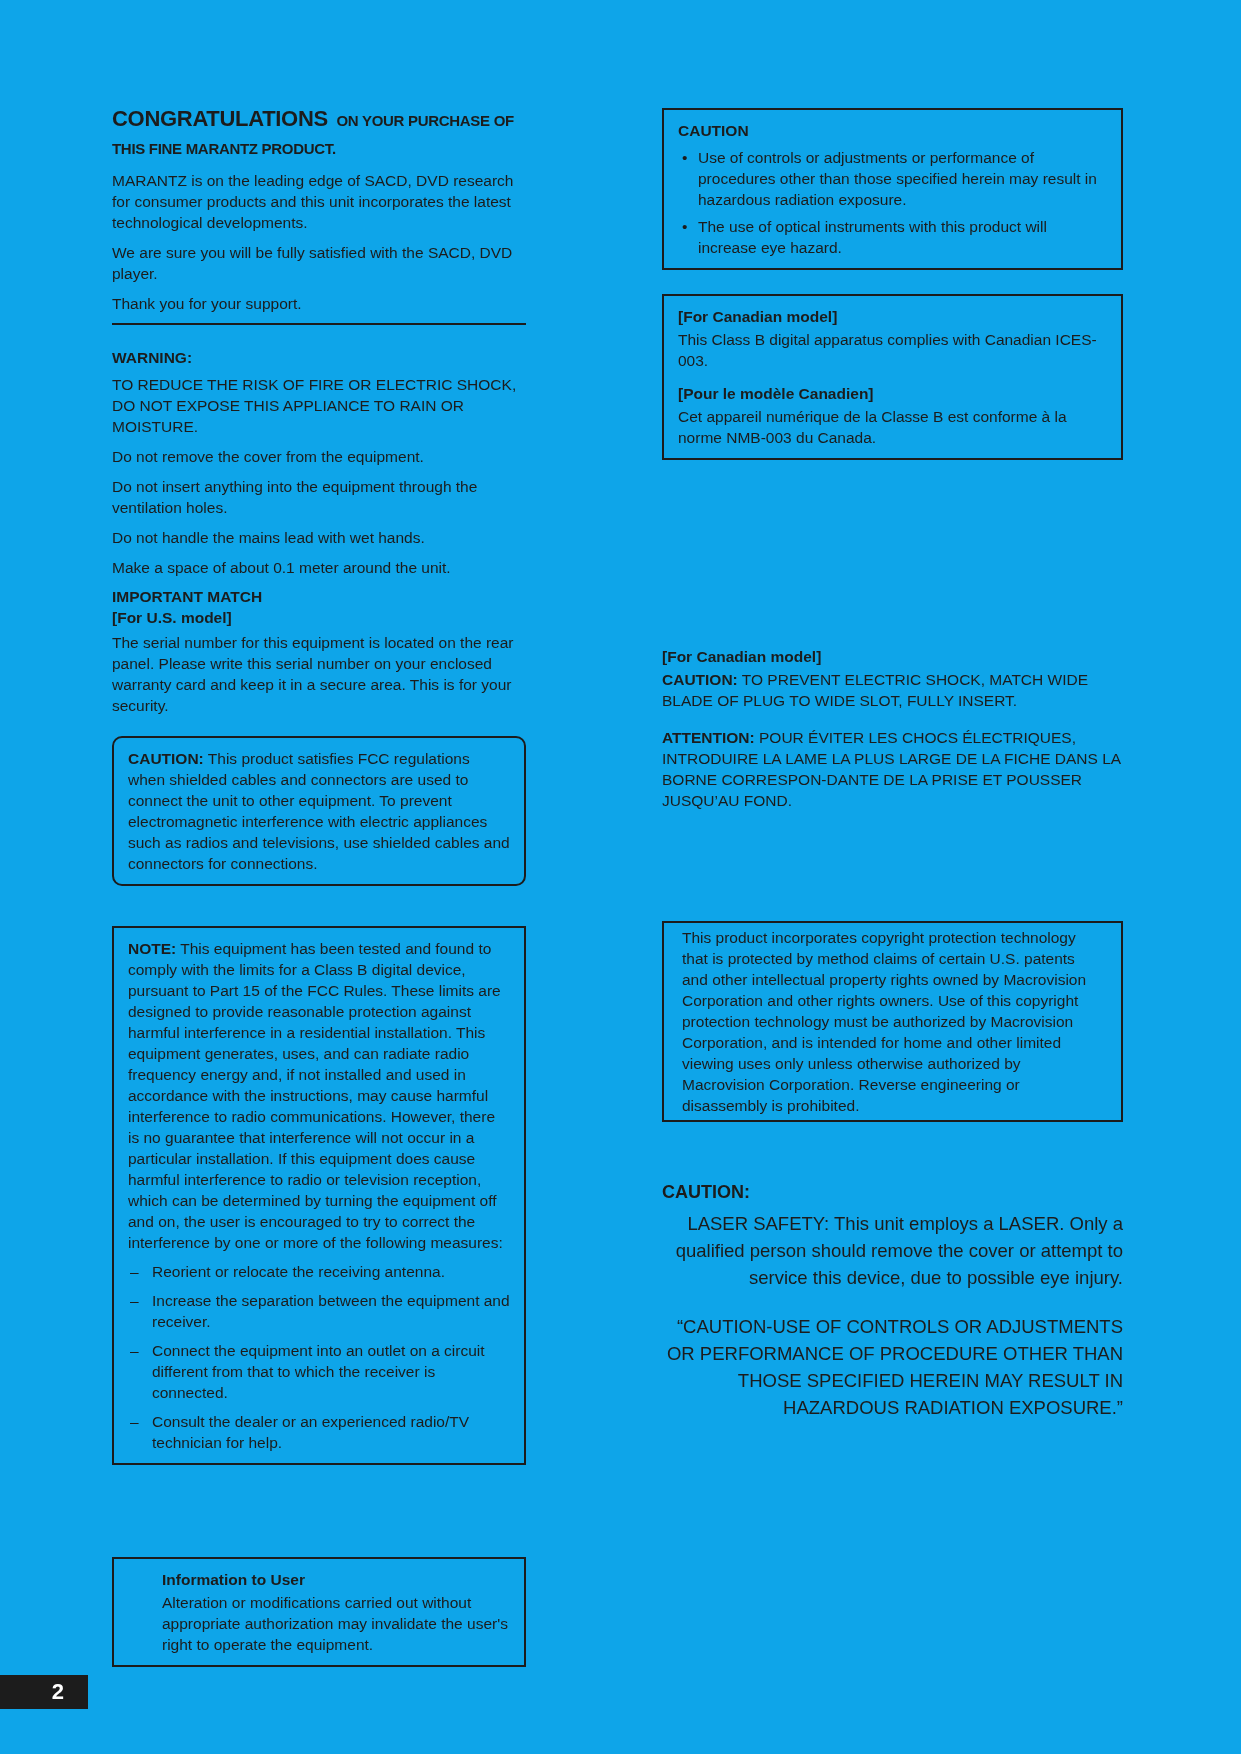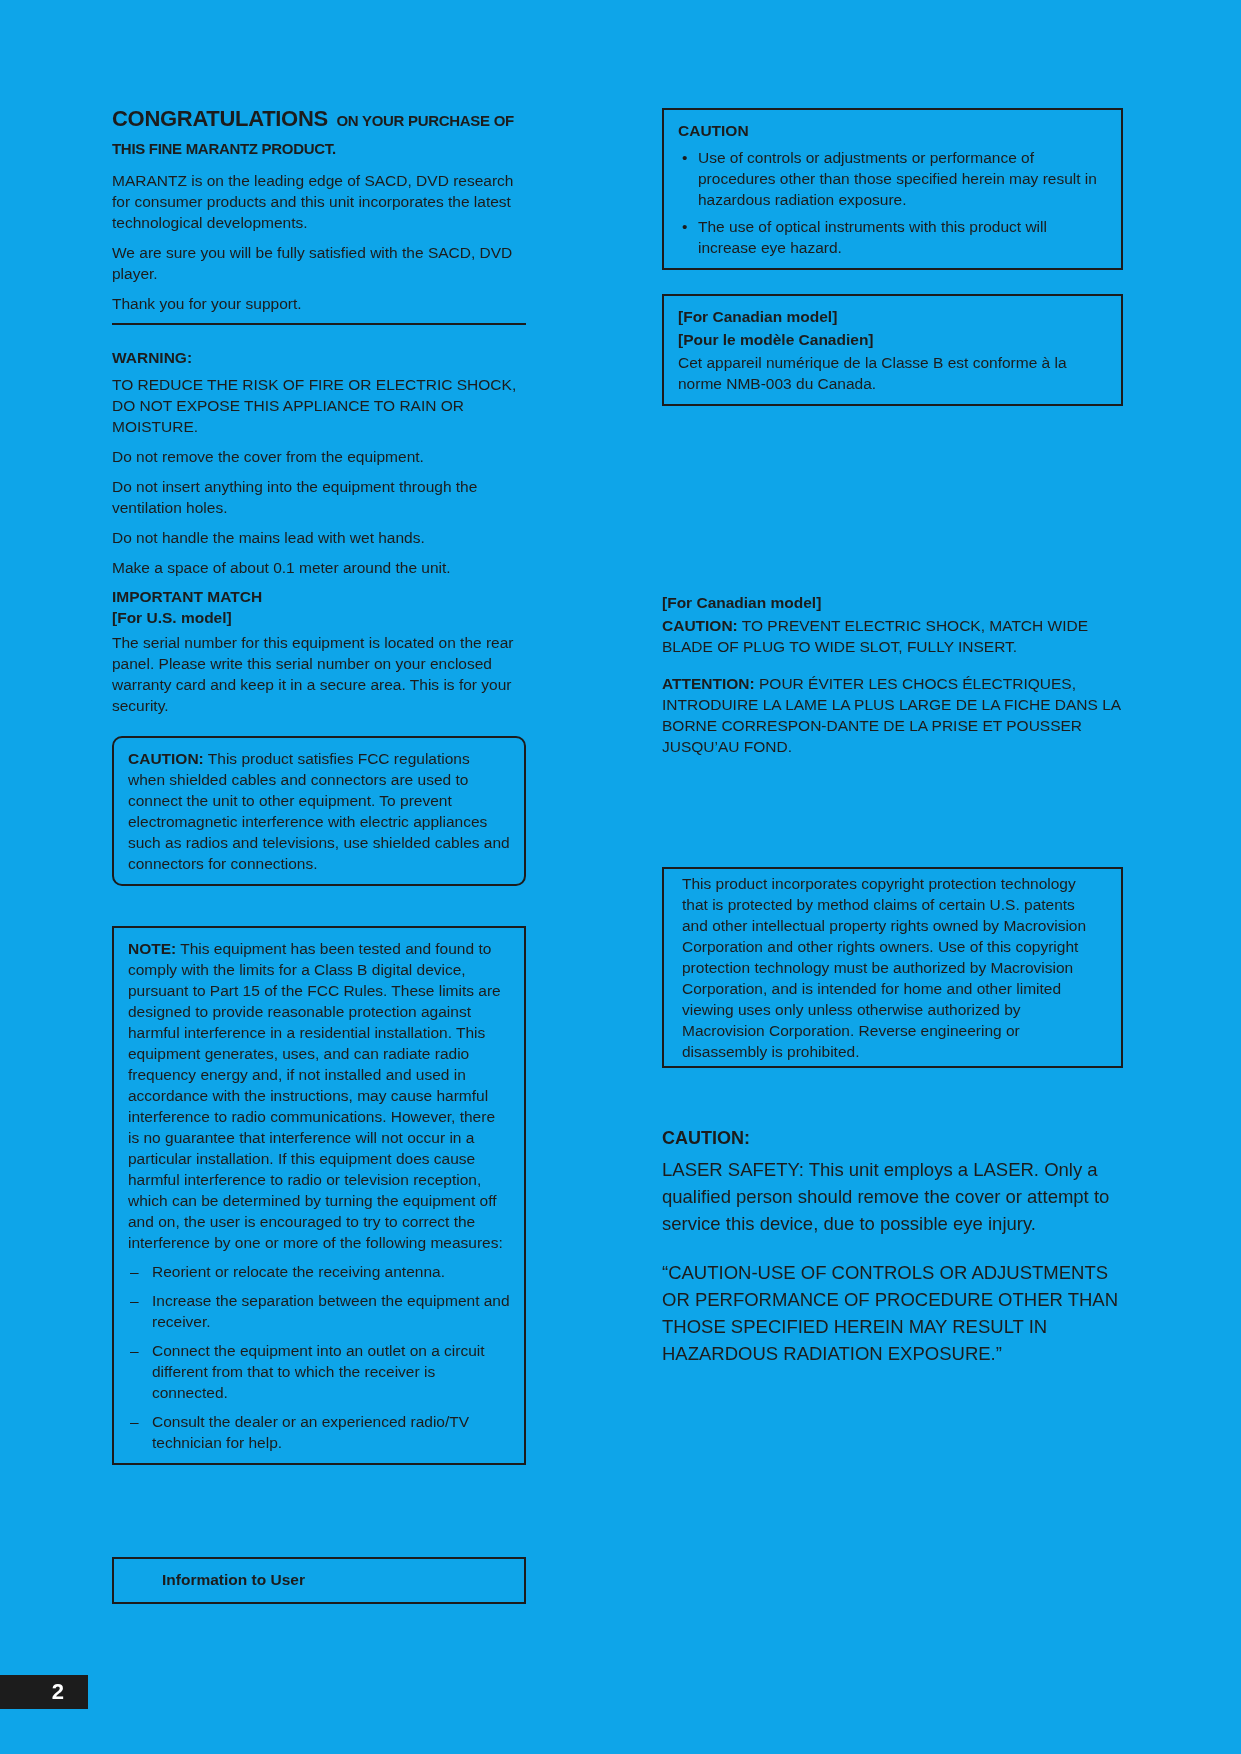--- a/index.html
+++ b/index.html
@@ -69,21 +69,21 @@
 
   .plug-section { margin-top: 186px; }
   .plug-section .h-label { margin-bottom: 2px; }
   .plug-section .plug-caution { margin-bottom: 16px; }
 
   .macro-box { margin-top: 110px; padding: 4px 18px; }
   .macro-box .body { margin: 0; }
 
   .laser-section { margin-top: 58px; }
   .laser-heading { font-size: 18px; font-weight: bold; margin: 0 0 6px 0; line-height: 24px; }
-  .laser-text { font-size: 18.5px; line-height: 27px; margin: 0; }
+  .laser-text { font-size: 18.5px; line-height: 27px; margin: 0; text-align: right; }
   .laser-quote { margin-top: 22px; }
 
   .page-num {
     position: absolute;
     left: 0;
     top: 1675px;
     width: 88px;
     height: 34px;
     background: #1c1c1c;
     color: #ffffff;
@@ -133,34 +133,36 @@
       <p class="body" style="margin-bottom:0;"><strong class="lbl">NOTE:</strong>
         <span>This equipment has been tested and found to comply with the limits for a Class B digital device, pursuant to Part 15 of the FCC Rules. These limits are designed to provide reasonable protection against harmful interference in a residential installation. This equipment generates, uses, and can radiate radio frequency energy and, if not installed and used in accordance with the instructions, may cause harmful interference to radio communications. However, there is no guarantee that interference will not occur in a particular installation. If this equipment does cause harmful interference to radio or television reception, which can be determined by turning the equipment off and on, the user is encouraged to try to correct the interference by one or more of the following measures:</span></p>
       <div class="dash-item">Reorient or relocate the receiving antenna.</div>
       <div class="dash-item">Increase the separation between the equipment and receiver.</div>
       <div class="dash-item">Connect the equipment into an outlet on a circuit different from that to which the receiver is connected.</div>
       <div class="dash-item">Consult the dealer or an experienced radio/TV technician for help.</div>
     </div>
 
     <div class="box info-box">
       <p class="h-label">Information to User</p>
+      <p class="body" style="margin-bottom:0;">Alteration or modifications carried out without appropriate authorization may invalidate the user's right to operate the equipment.</p>
     </div>
 
   </div>
 
   <div class="col col-right">
 
     <div class="box rc-caution">
       <p class="h-label">CAUTION</p>
       <div class="bullet-item">Use of controls or adjustments or performance of procedures other than those specified herein may result in hazardous radiation exposure.</div>
       <div class="bullet-item">The use of optical instruments with this product will increase eye hazard.</div>
     </div>
 
     <div class="box rc-canadian">
       <p class="h-label">[For Canadian model]</p>
+      <p class="body">This Class B digital apparatus complies with Canadian ICES-003.</p>
       <p class="h-label">[Pour le modèle Canadien]</p>
       <p class="body">Cet appareil numérique de la Classe B est conforme à la norme NMB-003 du Canada.</p>
     </div>
 
     <div class="plug-section">
       <p class="h-label">[For Canadian model]</p>
       <p class="body plug-caution"><strong class="lbl">CAUTION:</strong>
         <span>TO PREVENT ELECTRIC SHOCK, MATCH WIDE BLADE OF PLUG TO WIDE SLOT, FULLY INSERT.</span></p>
       <p class="body" style="margin-bottom:0;"><strong class="lbl">ATTENTION:</strong>
         <span>POUR ÉVITER LES CHOCS ÉLECTRIQUES, INTRODUIRE LA LAME LA PLUS LARGE DE LA FICHE DANS LA BORNE CORRESPON-DANTE DE LA PRISE ET POUSSER JUSQU’AU FOND.</span></p>

